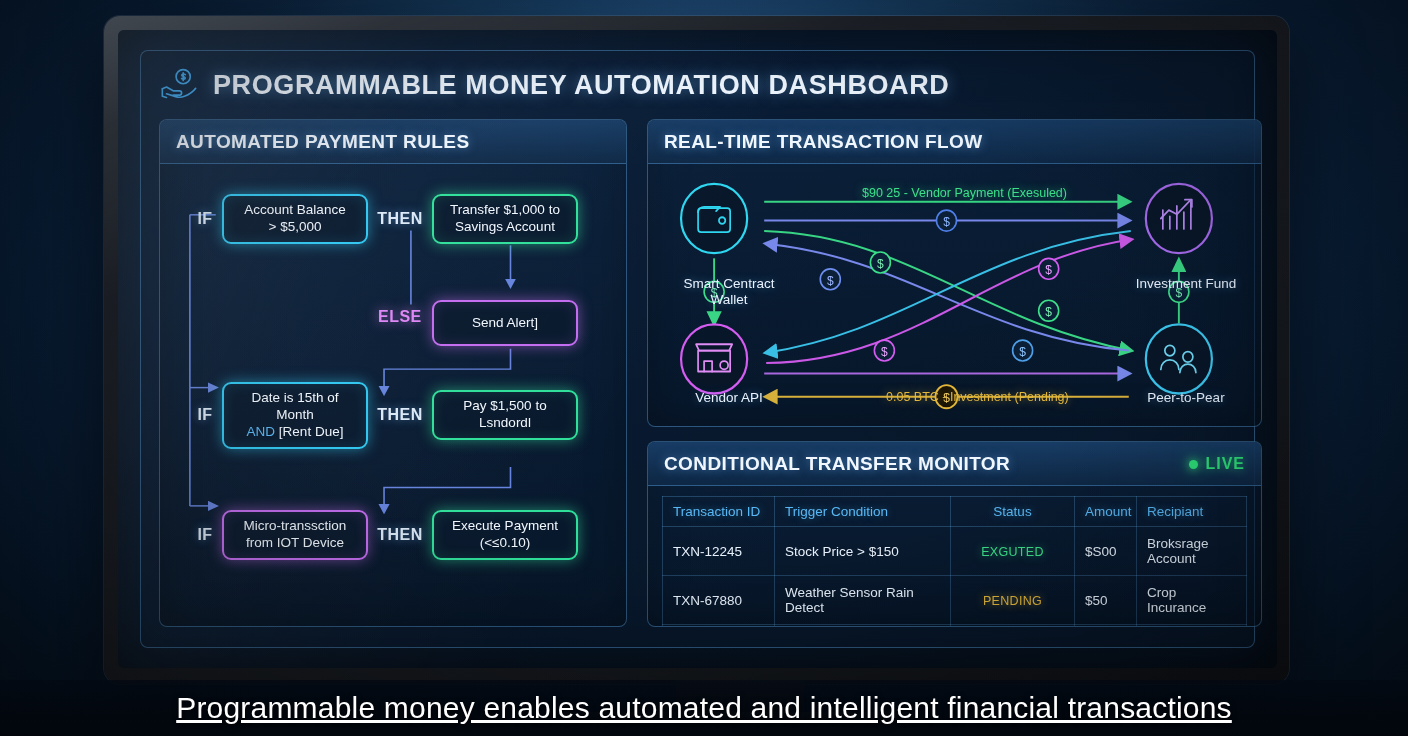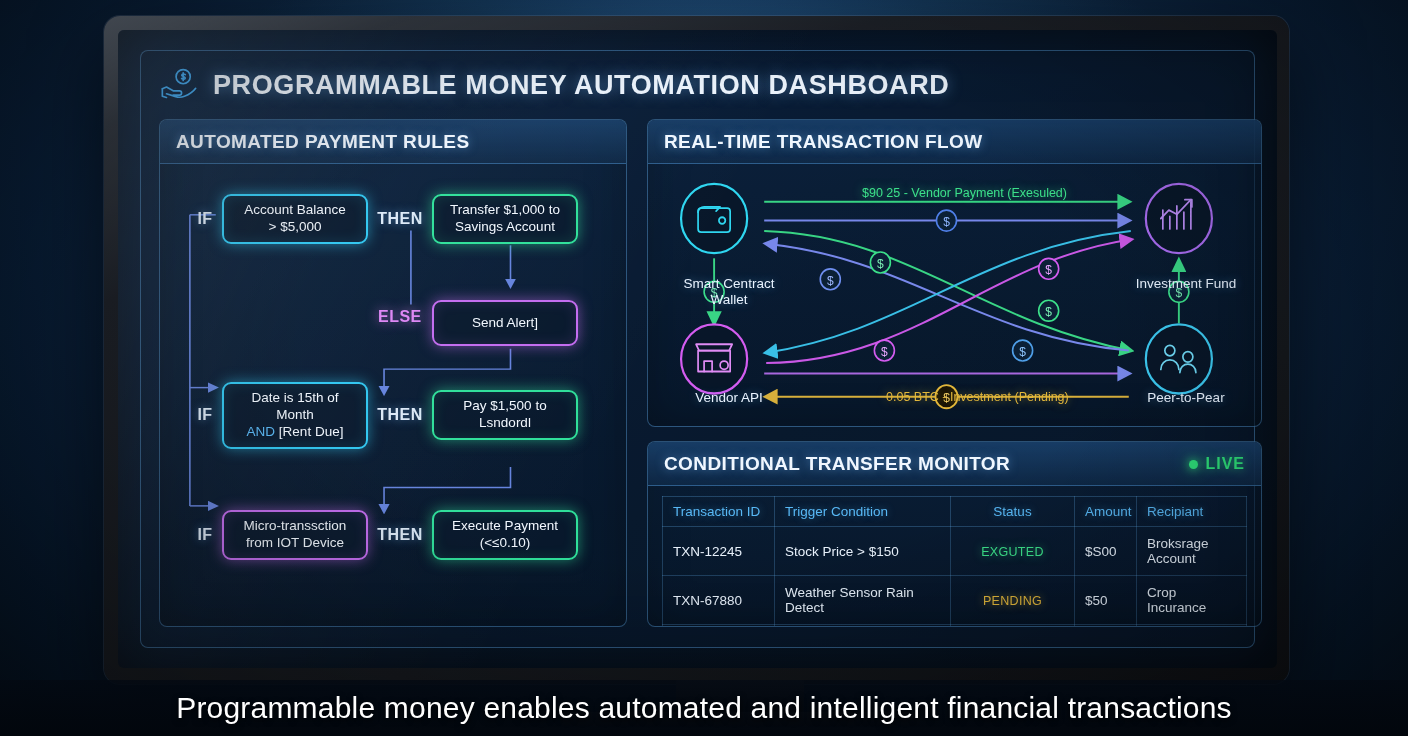--- a/index.html
+++ b/index.html
@@ -155,20 +155,21 @@
 
   
   .caption-bar {
     position: absolute; left: 0; right: 0; bottom: 0; height: 56px;
     background: linear-gradient(180deg, rgba(3,9,18,0.82) 0%, rgba(2,6,12,0.95) 100%);
     display: flex; align-items: center; justify-content: center; z-index: 45;
   }
   .caption-text {
     font-size: 30px; color: #ffffff; letter-spacing: 0.2px;
     text-shadow: 0 2px 6px rgba(0,0,0,0.9);
+    text-decoration: underline;
   }
 </style>
 </head>
 <body>
 
 <div class="bg-glow"></div>
 
 <div class="monitor">
   <div class="screen">
 

